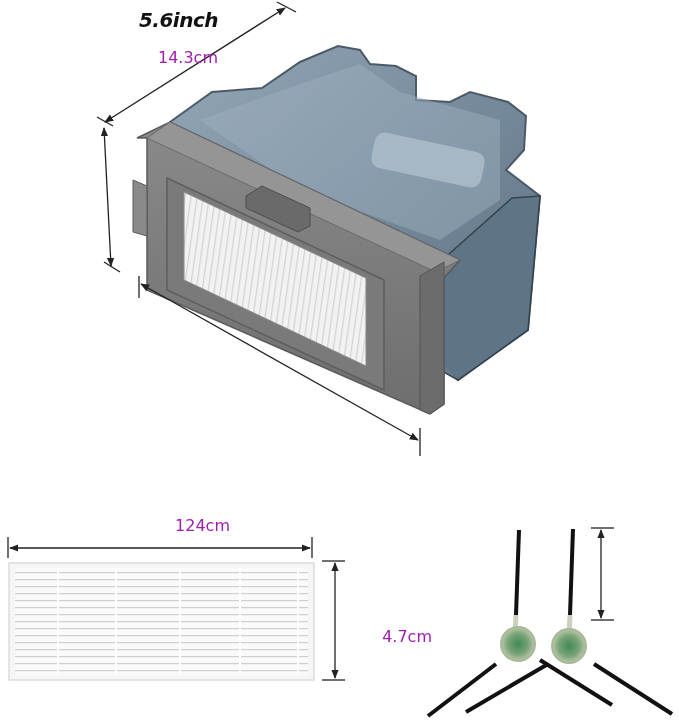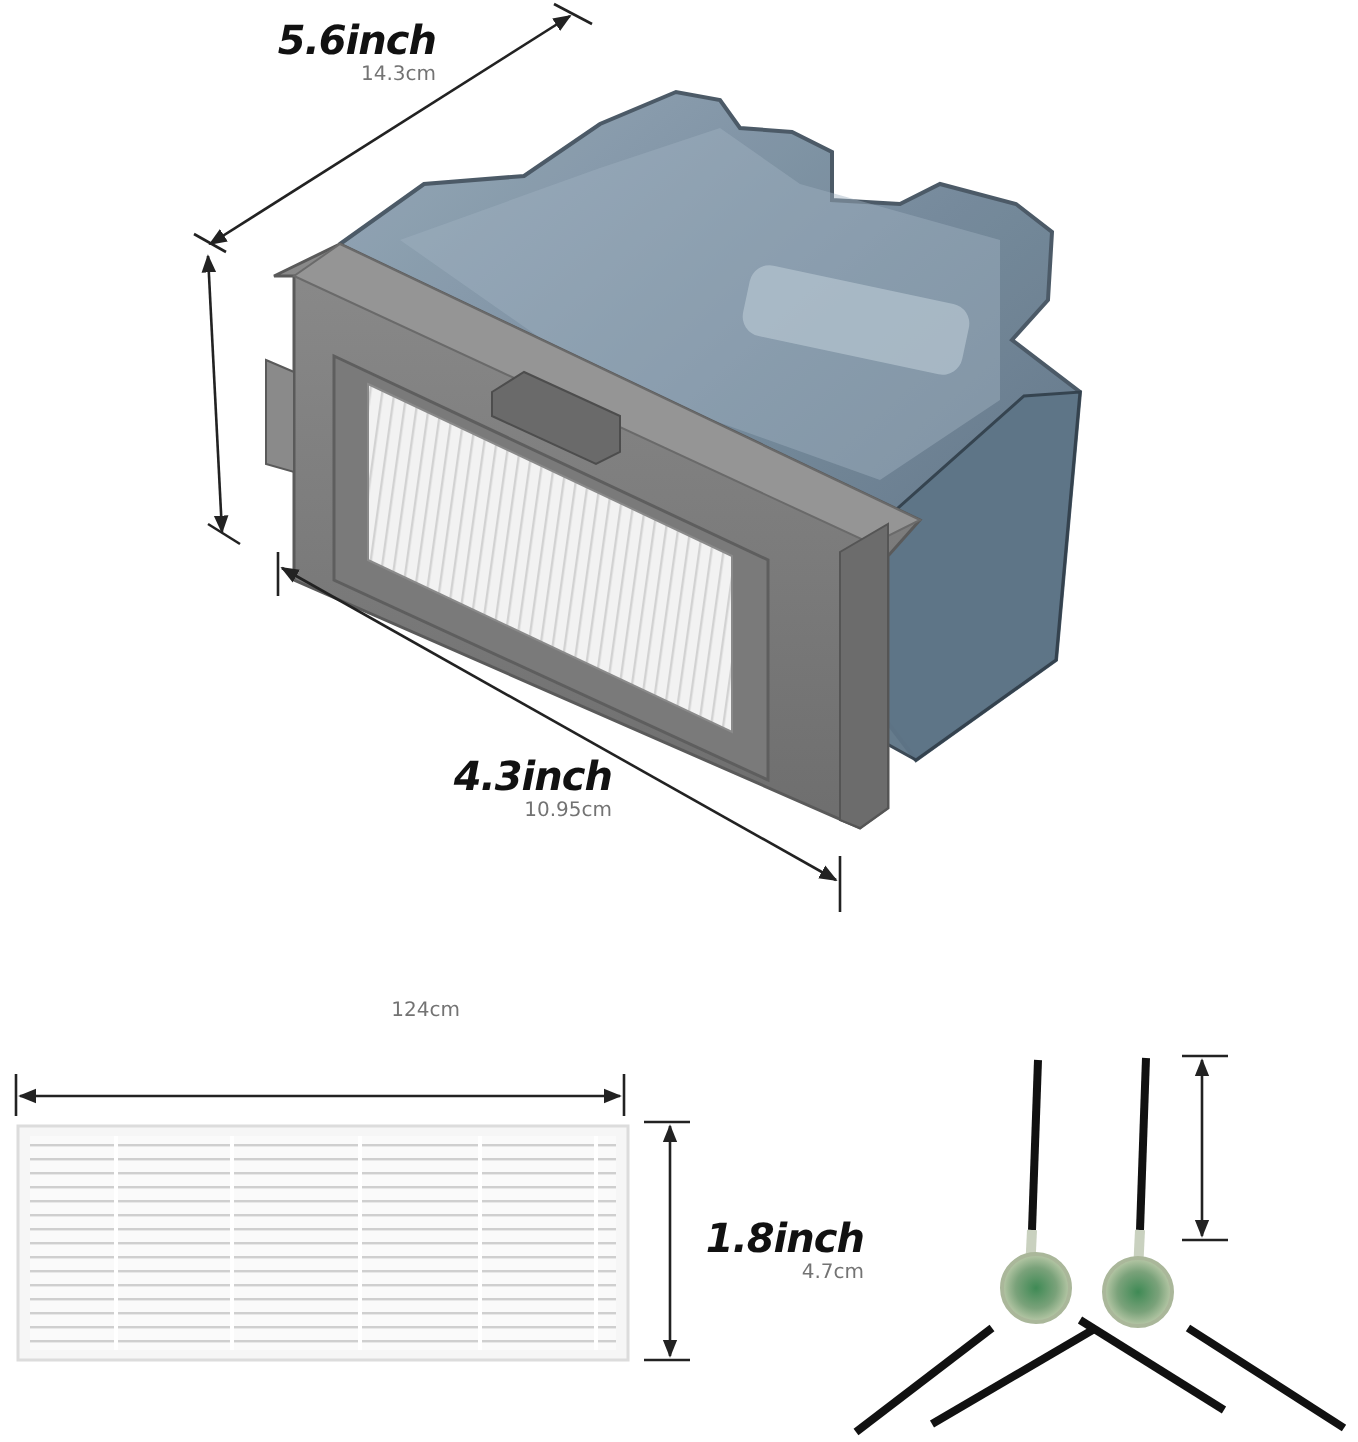--- a/index.html
+++ b/index.html
@@ -1,20 +1,20 @@
 <!DOCTYPE html>
 <html><head>
 <meta charset="utf-8">
 <style>
   html, body { margin:0; padding:0; background:#ffffff; }
   body { width:679px; height:721px; position:relative; overflow:hidden; font-family:"Liberation Sans", sans-serif; }
   .canvas { position:absolute; left:0; top:0; width:679px; height:721px; }
   .label { position:absolute; text-align:right; color:#111; line-height:1; }
   .label .inch { display:block; font-family:"DejaVu Sans", sans-serif; font-style:italic; font-weight:bold; font-size:20px; letter-spacing:-0.5px; color:#111; }
-  .label .cm { display:block; font-family:"DejaVu Sans", sans-serif; font-size:10px; color:#737373; margin-top:3px; }
+  .label .cm { display:block; font-family:"DejaVu Sans", sans-serif; font-size:16px; color:#a21caf; margin-top:20px; }
   svg { position:absolute; left:0; top:0; }
 </style>
 </head>
 <body>
 
 <div class="canvas">
 
 <svg width="679" height="721" viewBox="0 0 679 721">
   <defs>
     <marker id="arr" viewBox="0 0 10 10" refX="9" refY="5" markerWidth="7" markerHeight="7" orient="auto-start-reverse">
@@ -125,25 +125,20 @@
     <line x1="601" y1="530" x2="601" y2="618" stroke="#222" stroke-width="1.3" marker-start="url(#arr)" marker-end="url(#arr)"></line>
     <line x1="591" y1="528" x2="614" y2="528" stroke="#222" stroke-width="1.3"></line>
     <line x1="591" y1="620" x2="614" y2="620" stroke="#222" stroke-width="1.3"></line>
   </g>
 </svg>
 
 <div class="label" style="left:108px; top:10px; width:110px;">
   <span class="inch">5.6inch</span>
   <span class="cm">14.3cm</span>
 </div>
-<div class="label" style="left:196px; top:378px; width:110px;">
-  <span class="inch">4.3inch</span>
-  <span class="cm">10.95cm</span>
-</div>
 <div class="label" style="left:120px; top:498px; width:110px;">
   <span class="cm">124cm</span>
 </div>
 <div class="label" style="left:332px; top:609px; width:100px;">
-  <span class="inch">1.8inch</span>
   <span class="cm">4.7cm</span>
 </div>
 
 </div>
 
 </body></html>

